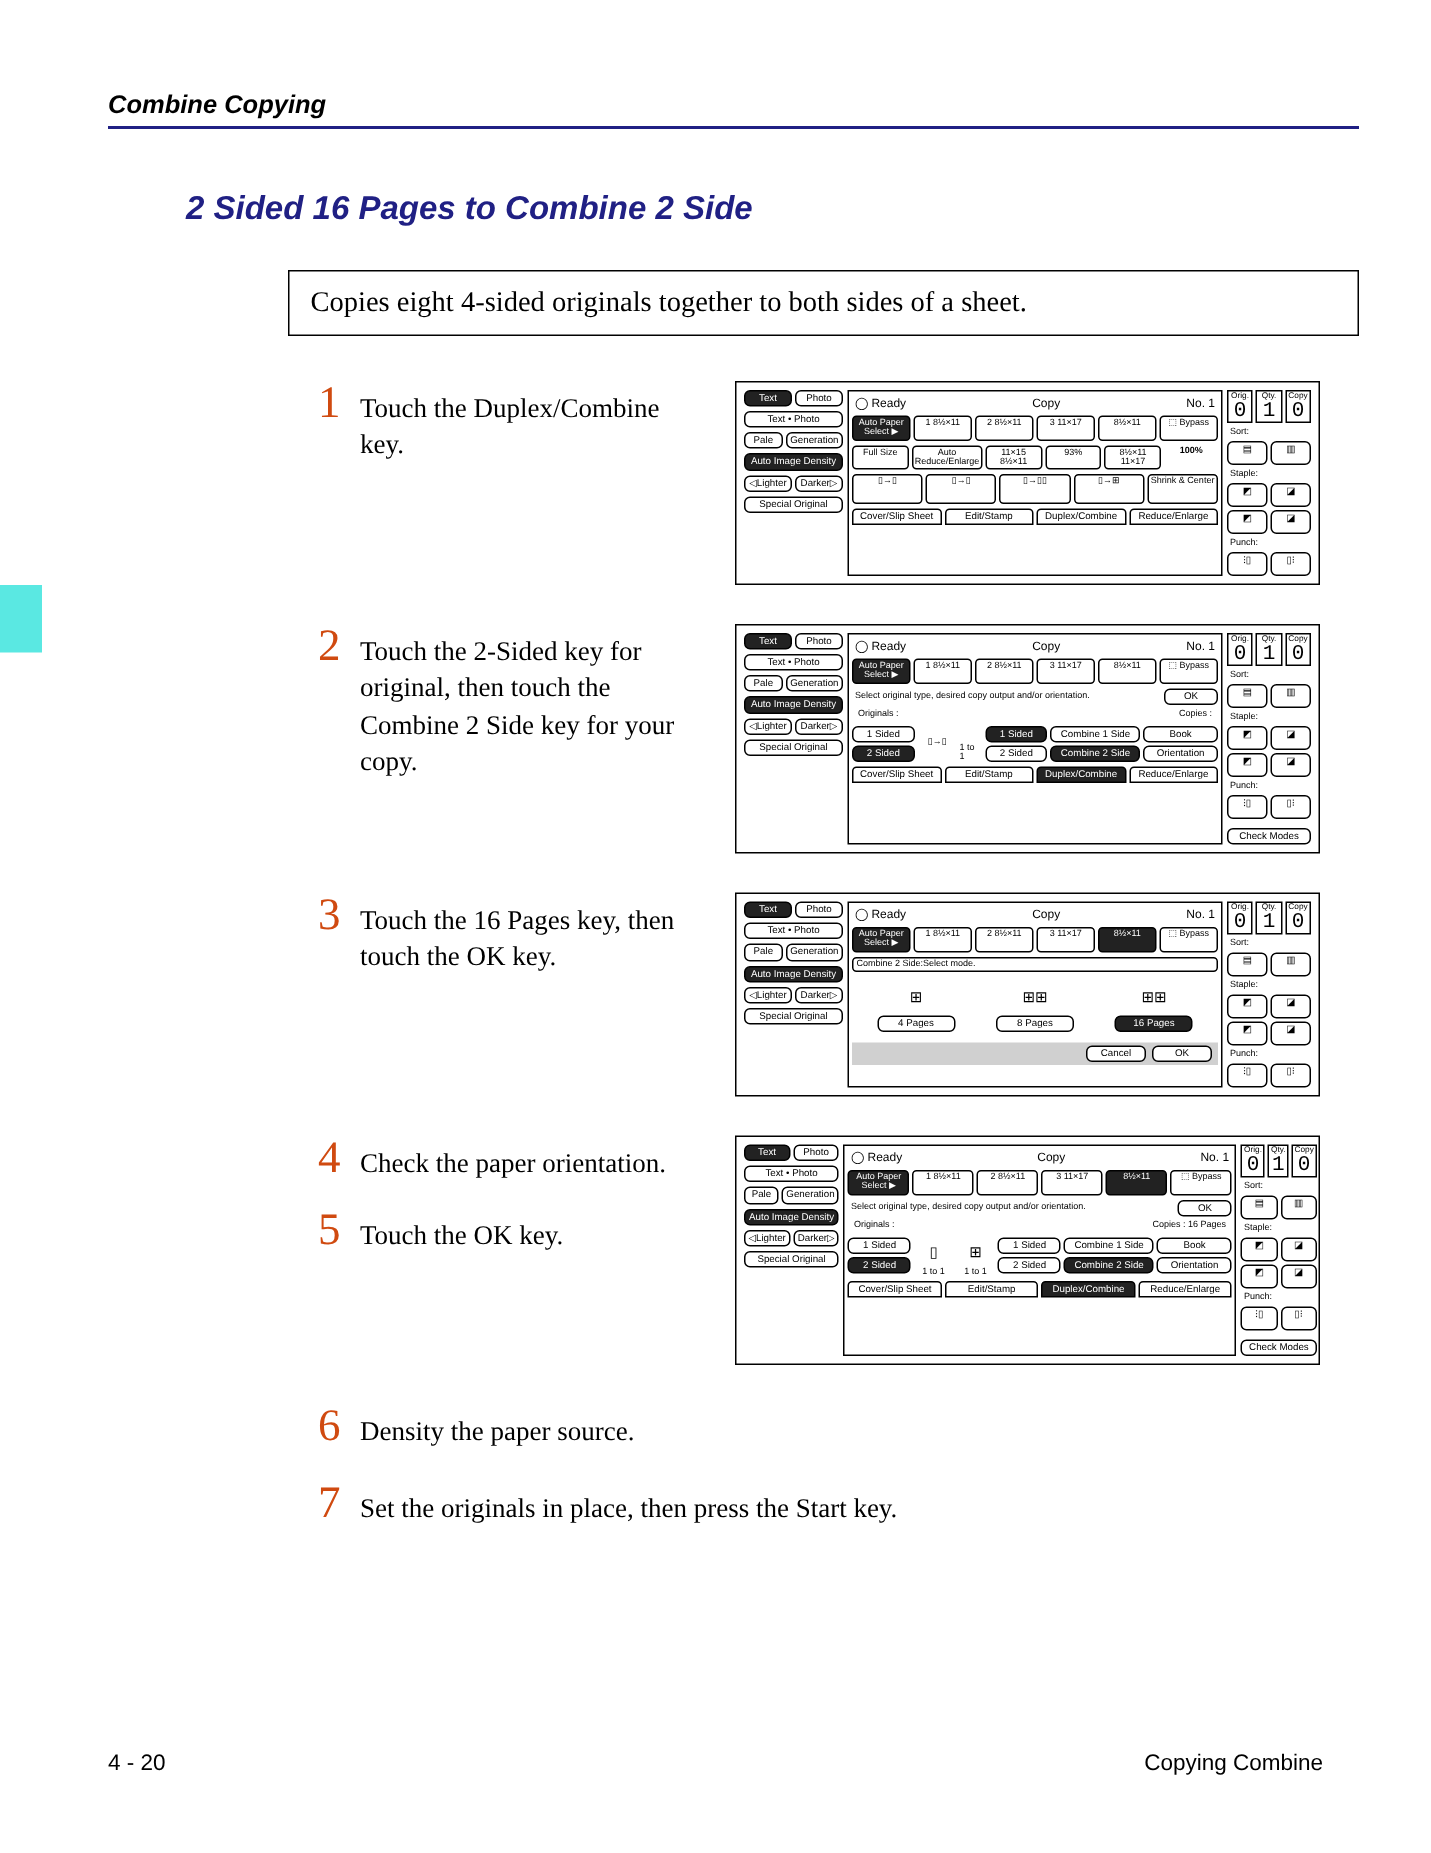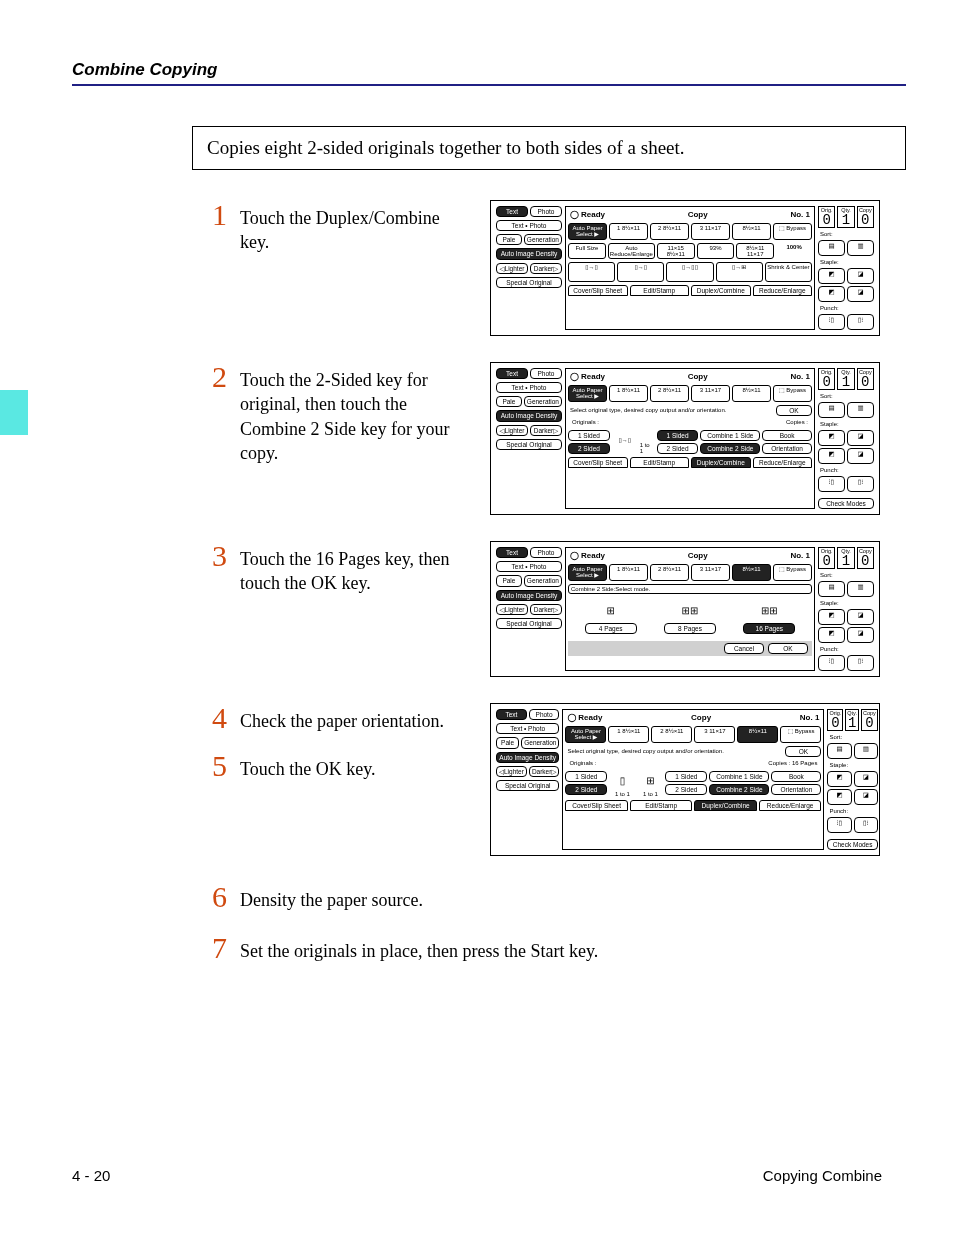--- a/index.html
+++ b/index.html
@@ -136,21 +136,21 @@
   .pbtn.dark {
     background: #222;
     color: #fff;
   }
   .pair { display: flex; gap: 2px; }
   .pair > div { flex: 1; }
   .ready-bar {
     display: flex;
     align-items: center;
     justify-content: space-between;
-    font-weight: bold;
+    font-weight: normal;
     font-size: 8px;
     padding: 1px 2px;
   }
   .ready-bar .r-left::before {
     content: "◯";
     margin-right: 2px;
   }
   .paper-row, .opt-row, .bottom-row {
     display: flex;
     gap: 2px;
@@ -208,22 +208,23 @@
 </style>
 </head>
 <body>
 
 <div class="tab-marker"></div>
 
 <div class="page">
 
   <div class="running-head">Combine Copying</div>
 
-
-  <div class="intro-box">Copies eight 2-sided originals together to both sides of a sheet.</div>
+  <h2 class="section-title">2 Sided 16 Pages to Combine 2 Side</h2>
+
+  <div class="intro-box">Copies eight 4-sided originals together to both sides of a sheet.</div>
 
   <div class="steps">
 
     <div class="step-row">
       <div class="step-left">
         <div class="step">
           <div class="step-num">1</div>
           <div class="step-text">Touch the Duplex/Combine key.</div>
         </div>
       </div>

